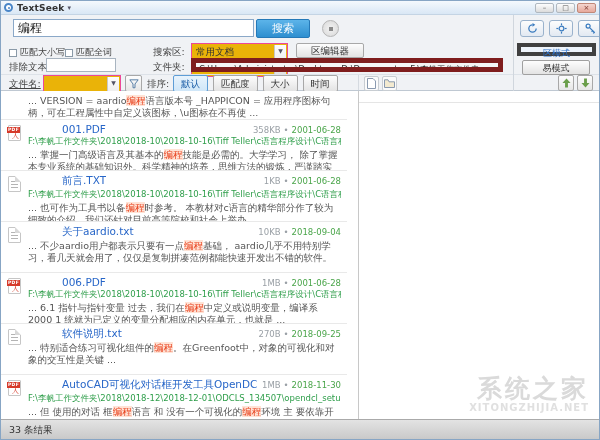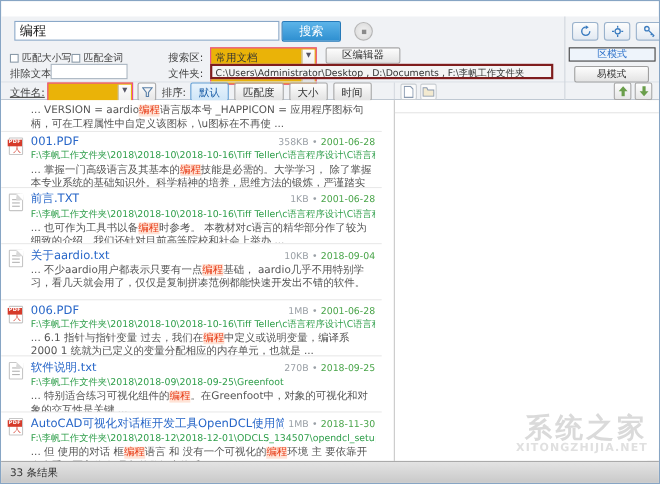--- a/index.html
+++ b/index.html
@@ -40,21 +40,21 @@
   .dd { position:absolute; background:#eab308; border:1px solid #ec4899; height:34px; font-size:9.5px; color:#333; }
   .ddv { display:block; padding:2px 16px 0 4px; white-space:nowrap; overflow:hidden; }
   .dda { position:absolute; right:1px; top:1px; bottom:1px; width:12px;
     background:linear-gradient(#fdfdfd,#e0e0e0); border-left:1px solid #c8c8c8;
     font-size:6px; line-height:12px; text-align:center; color:#556; }
 
   .gbtn { background:linear-gradient(#fdfdfd,#e3e3e3); border:1px solid #a8a8a8; border-radius:2px;
     text-align:center; color:#333; font-size:9.5px; position:absolute; }
 
   .txtfield { position:absolute; border:1px solid #a8b4c0; background:#fff; height:14px; font-size:9px; padding:0 3px; font-family:inherit; color:#333; }
-  .pathfield { position:absolute; border:2px solid #7f1d1d; background:#f4f4f4; height:14px; font-size:8.5px;
+  .pathfield { position:absolute; border:5px solid #7f1d1d; background:#f4f4f4; height:14px; font-size:8.5px;
     padding:1px 3px; color:#333; white-space:nowrap; overflow:hidden; }
 
   .rowD-sep { position:absolute; left:0; right:0; top:59px; border-top:1px solid #dde2e8; }
   .vsep-preview { position:absolute; left:357px; top:60px; bottom:0; border-left:1px solid #d5dae0; }
 
   .sort-row { position:absolute; left:160px; top:60px; display:flex; gap:5px;align-items:flex-end; }
   .sbtn { min-width:33px; padding:2px 7px 0 7px; height:17px; font-size:9.5px; color:#333; text-align:center;
     background:linear-gradient(#fdfdfd,#e3e3e3); border:1px solid #a8a8a8; border-radius:2px; }
   .sbtn.active { background:linear-gradient(#e8f3fc,#cfe6f8); border-color:#5e9dd6; color:#1d5fa8; }
 
@@ -63,31 +63,31 @@
   .iconbtn svg { display:block; }
   .flat-icon { position:absolute; width:15px; height:15px; display:flex; align-items:center; justify-content:center;
     border:1px solid #c8cdd2; border-radius:2px; background:#fbfbfb; }
 
   
   .rightpanel { position:absolute; left:512px; top:0; width:86px; height:76px; border-left:1px solid #d0d6dd; }
   .rp-icons { position:absolute; top:5px; left:3px; display:flex; gap:4px; }
   .rp-btn { width:24px; height:17px; background:linear-gradient(#fdfdfd,#e2e9f2); border:1px solid #9ab2cc;
     border-radius:3px; display:flex; align-items:center; justify-content:center; }
   .mode-zone { position:absolute; top:28px; left:3px; width:79px; height:13px;
-    background:#eef4fb; border:1px solid #404040; color:#2a6fc9; font-size:9px; text-align:center; line-height:12px; }
+    background:#eef4fb; border:4px solid #404040; color:#2a6fc9; font-size:9px; text-align:center; line-height:12px; }
   .mode-easy { position:absolute; top:45px; left:8px; width:68px; height:15px;
     background:linear-gradient(#fdfdfd,#e3e3e3); border:1px solid #a0a0a0; border-radius:2px;
     color:#333; font-size:9px; text-align:center; line-height:14px; }
 
   
   .list { position:absolute; left:0; top:90px; width:357px; bottom:20px; background:#fff; overflow:hidden; padding-right:11px; }
   .item { height:51px; overflow:hidden; border-bottom:1px solid #e9e9e9; position:relative; padding:3px 6px 0 27px; }
   .item.partial { height:29px; padding-top:3px; padding-left:27px; }
   .ihead { display:flex; align-items:baseline; }
-  .ititle { font-size:10.5px; color:#2766c8; white-space:nowrap; overflow:hidden; max-width:250px; }
+  .ititle { font-size:10.5px; color:#2766c8; white-space:nowrap; overflow:hidden; max-width:250px;margin-left:34px; }
   .imeta { margin-left:auto; font-size:8.5px; white-space:nowrap; padding-left:4px; }
   .isize { color:#9aa0a6; }
   .idot { color:#9aa0a6; margin:0 3px; }
   .idate { color:#4aa54a; }
   .ipath { font-size:8.5px; color:#2e9e4a; white-space:nowrap; overflow:hidden; margin-top:1px; }
   .isnippet { font-size:9.5px; color:#555; line-height:12px; height:24px; overflow:hidden; margin-top:1px; }
   .isnippet .hl { color:#e8401c; background:#ffe3d6; }
 
   .fi { position:absolute; left:7px; top:5px; width:13px; height:16px; background:#fff; border:1px solid #c6c6c6; border-radius:1px; }
   .fi.pdf::before { content:"PDF"; position:absolute; top:1px; left:-2px; background:#d63a2a; color:#fff;
@@ -117,20 +117,30 @@
   
   .statusbar { position:absolute; left:0; right:0; bottom:0; height:20px;
     background:linear-gradient(#e3e3e3,#c9c9c9); border-top:1px solid #aaa;
     font-size:9.5px; color:#333; padding:4px 8px; }
 </style>
 </head>
 <body>
 
 <div class="window">
 
+  <div class="titlebar">
+    <span class="app-icon"></span>
+    <span class="tb-title">TextSeek</span>
+    <span class="tb-caret">▾</span>
+    <div class="win-controls">
+      <span class="wc">–</span>
+      <span class="wc">□</span>
+      <span class="wc close">×</span>
+    </div>
+  </div>
 
   <div class="toolbar">
     <input class="search-input" value="编程" style="">
     <div class="search-btn">搜索</div>
     <div class="stop-btn"></div>
 
     <div class="rp-icons" style="position:absolute; left:519px; top:5px; display:flex; gap:5px;">
       <span class="rp-btn">
         <svg width="11" height="11" viewBox="0 0 12 12">
           <path d="M6 2 A4 4 0 1 0 10 6" fill="none" stroke="#3a7bbf" stroke-width="1.4"></path>
@@ -265,21 +275,20 @@
         </div>
         <div class="ipath">F:\李帆工作文件夹\2018\2018-10\2018-10-16\Tiff Teller\c语言程序设计\C语言程序设计</div>
         <div class="isnippet"><span>... 6.1 指针与指针变量 过去，我们在</span><span class="hl">编程</span><span>中定义或说明变量，编译系 2000 1 统就为已定义的变量分配相应的内存单元，也就是 ...</span></div>
       </div>
       <div class="item">
         <span class="fi txt"></span>
         <div class="ihead">
           <span class="ititle">软件说明.txt</span>
           <span class="imeta"><span class="isize">270B</span><span class="idot">•</span><span class="idate">2018-09-25</span></span>
         </div>
-        <div class="ipath">F:\李帆工作文件夹\2018\2018-09\2018-09-25\Greenfoot</div>
         <div class="isnippet"><span>... 特别适合练习可视化组件的</span><span class="hl">编程</span><span>。在Greenfoot中，对象的可视化和对象的交互性是关键 ...</span></div>
       </div>
       <div class="item">
         <span class="fi pdf"></span>
         <div class="ihead">
           <span class="ititle">AutoCAD可视化对话框开发工具OpenDCL使用简介_兰度.pdf</span>
           <span class="imeta"><span class="isize">1MB</span><span class="idot">•</span><span class="idate">2018-11-30</span></span>
         </div>
         <div class="ipath">F:\李帆工作文件夹\2018\2018-12\2018-12-01\ODCLS_134507\opendcl_setup</div>
         <div class="isnippet"><span>... 但 使用的对话 框</span><span class="hl">编程</span><span>语言 和 没有一个可视化的</span><span class="hl">编程</span><span>环境 主 要依靠开发者手工写入代码 且与的数据交换 和 ...</span></div>

